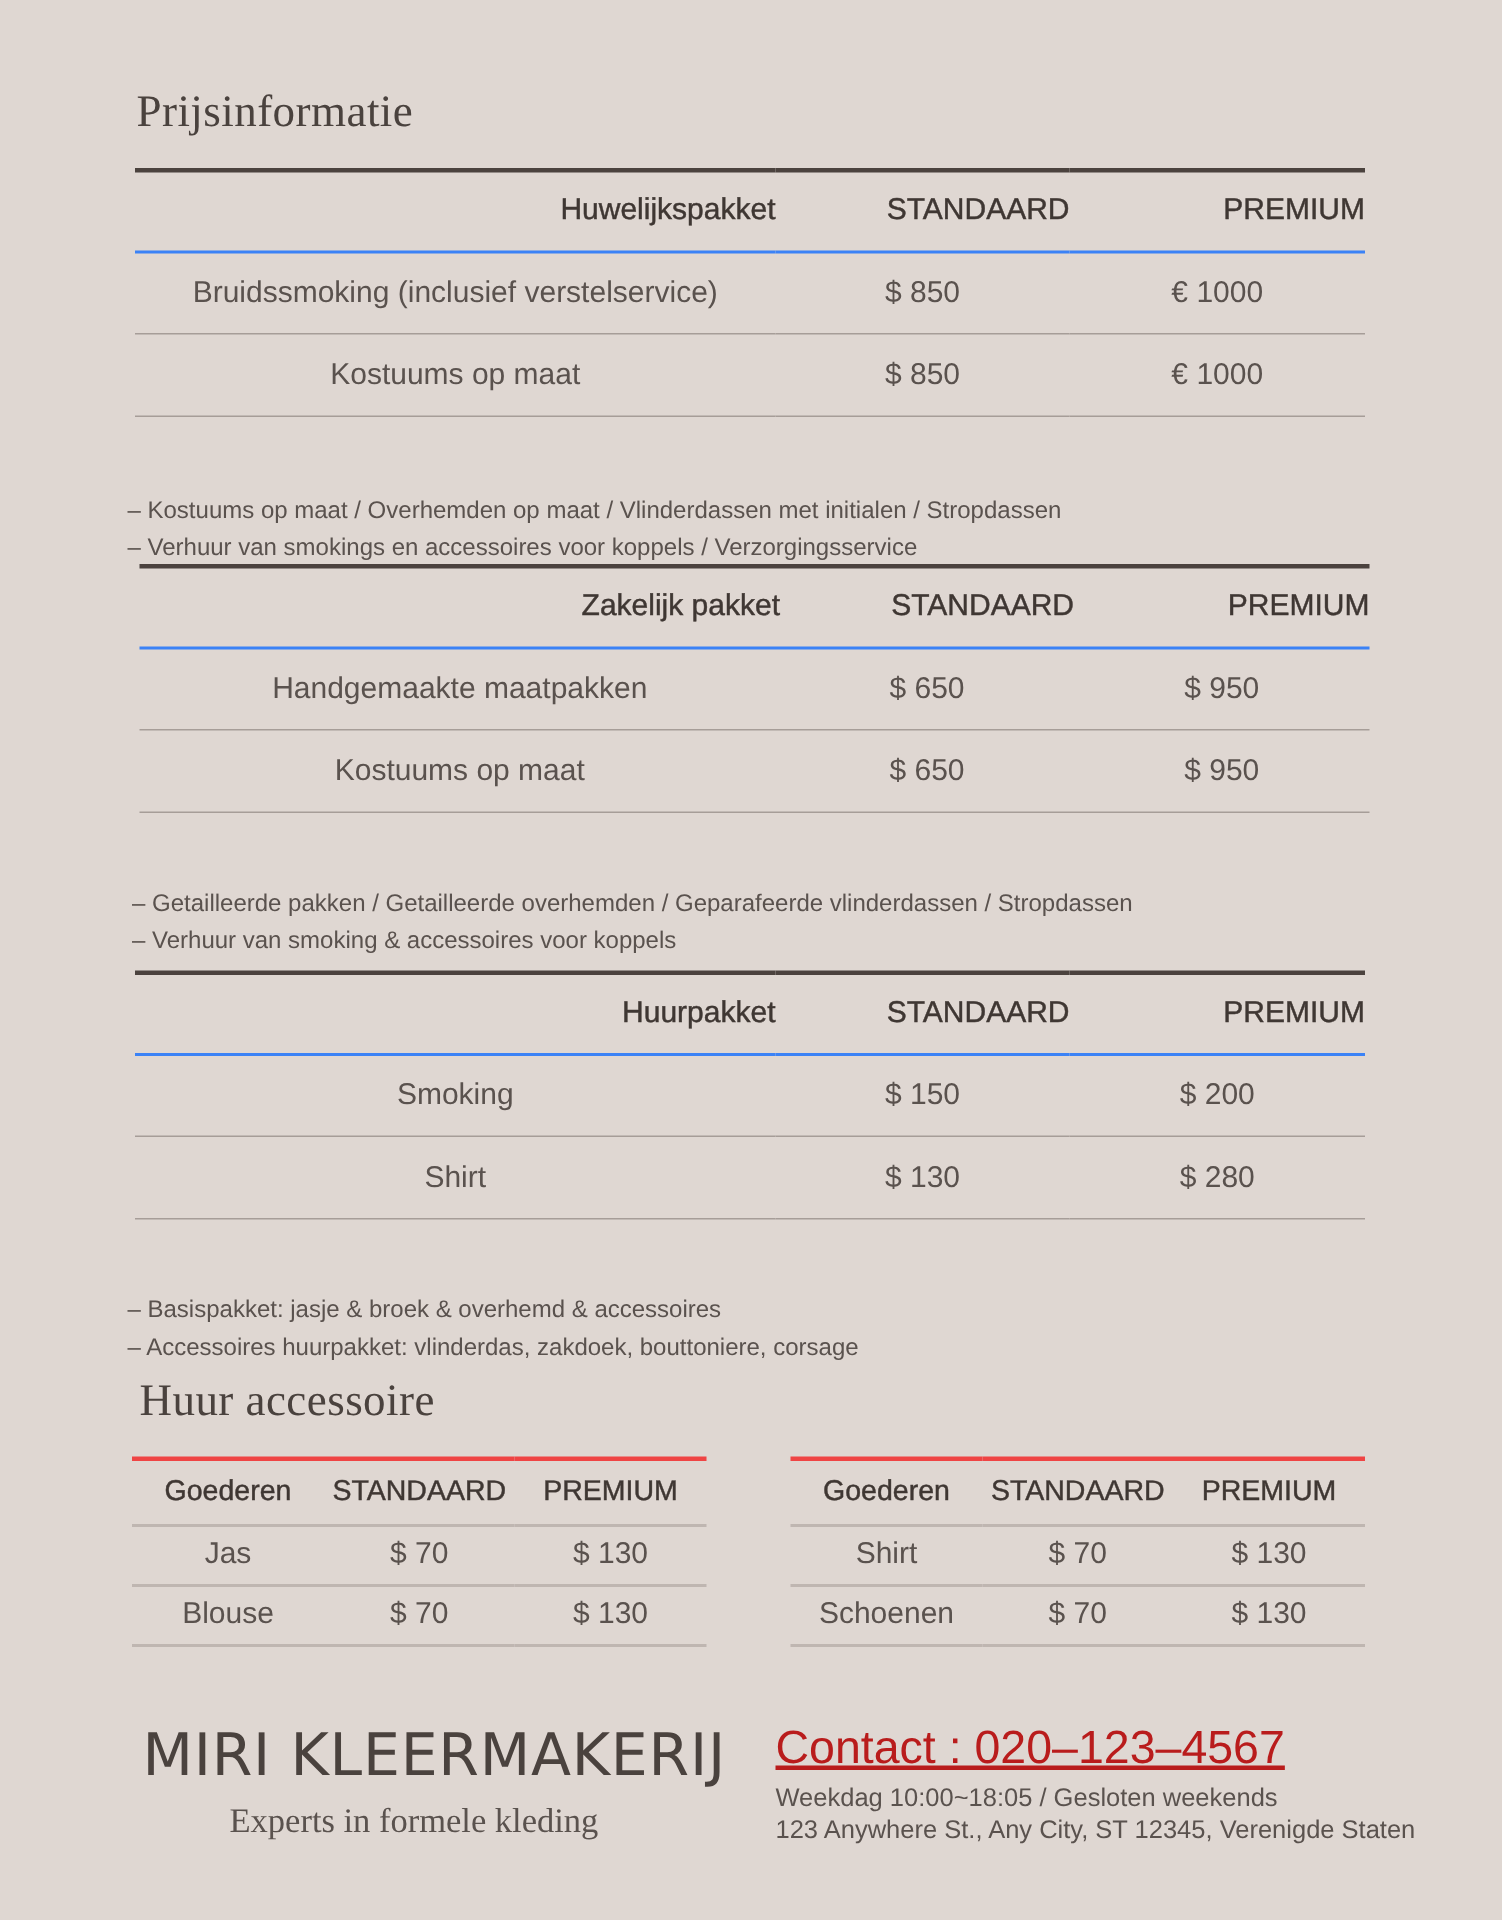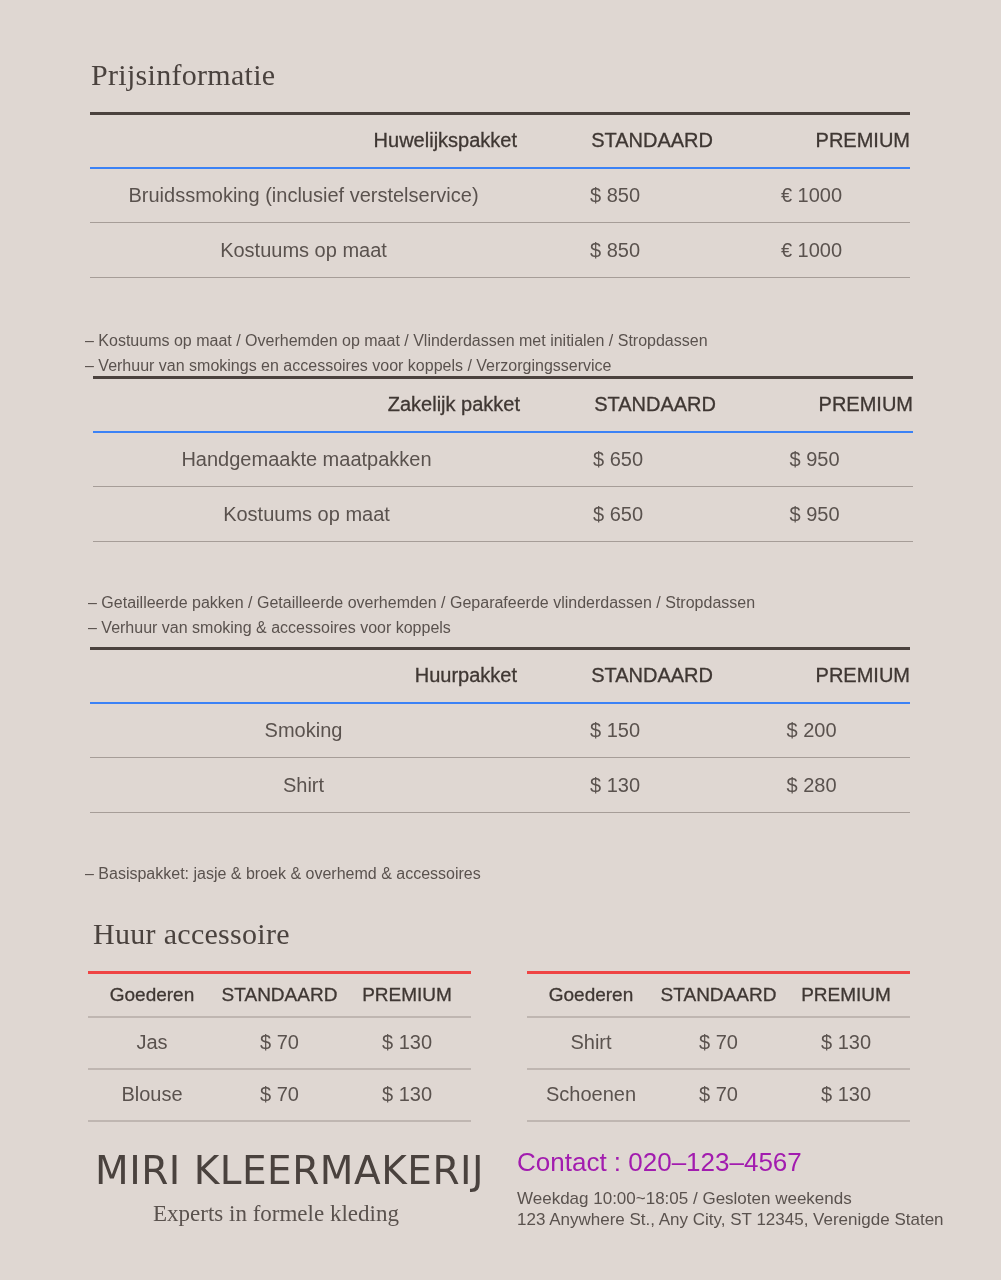--- a/index.html
+++ b/index.html
@@ -63,21 +63,21 @@
     font-size: 19px;
     color: #3f3733;
     height: 44px;
     border-bottom: 2px solid #bfb6b1;
     text-align: center;
     -webkit-text-stroke: 0.3px #3f3733;
   }
   table.acc td {
     font-size: 20px;
     color: #5a524e;
-    height: 52px;
+    height: 40px;
     border-bottom: 2px solid #bfb6b1;
     text-align: center;
   }
 
   .brand-name {
     position: absolute;
     left: 95px; top: 1148px;
     font-family: "DejaVu Sans", sans-serif;
     font-size: 39px;
     color: #4a423e;
@@ -86,22 +86,23 @@
   .brand-tag {
     position: absolute;
     left: 153px; top: 1201px;
     font-family: "Liberation Serif", serif;
     font-size: 23px;
     color: #5a524e;
   }
   .contact {
     position: absolute;
     left: 517px; top: 1147px;
-    font-size: 26px;
-    color: #a21caf;
+    font-size: 31px;
+    color: #b91c1c;
+    text-decoration: underline;
   }
   .info {
     position: absolute;
     left: 517px; top: 1188px;
     font-size: 17px;
     color: #5a524e;
     line-height: 21px;
   }
 </style>
 </head>
@@ -192,20 +193,21 @@
     </tr>
     <tr>
       <td>Shirt</td>
       <td>$ 130</td>
       <td>$ 280</td>
     </tr>
   </tbody>
 </table>
 <div class="notes" style="left:85px; top:829px;">
   <div>– Basispakket: jasje &amp; broek &amp; overhemd &amp; accessoires</div>
+  <div>– Accessoires huurpakket: vlinderdas, zakdoek, bouttoniere, corsage</div>
 </div>
 
 <div class="section-title" style="left:93px; top:917px;">Huur accessoire</div>
 
 <table class="acc" style="left:88px; top:971px; width:383px;">
   <colgroup>
       <col style="width:128px">
       <col style="width:127px">
       <col style="width:128px">
     </colgroup>

